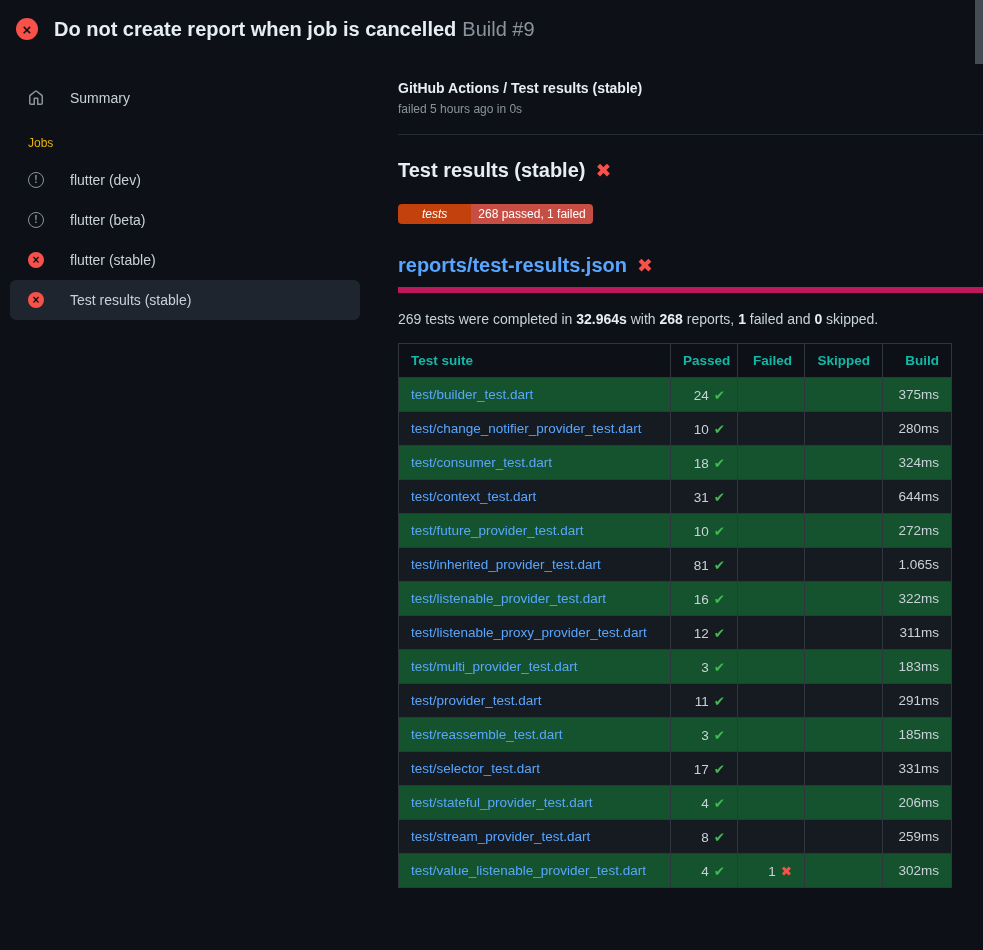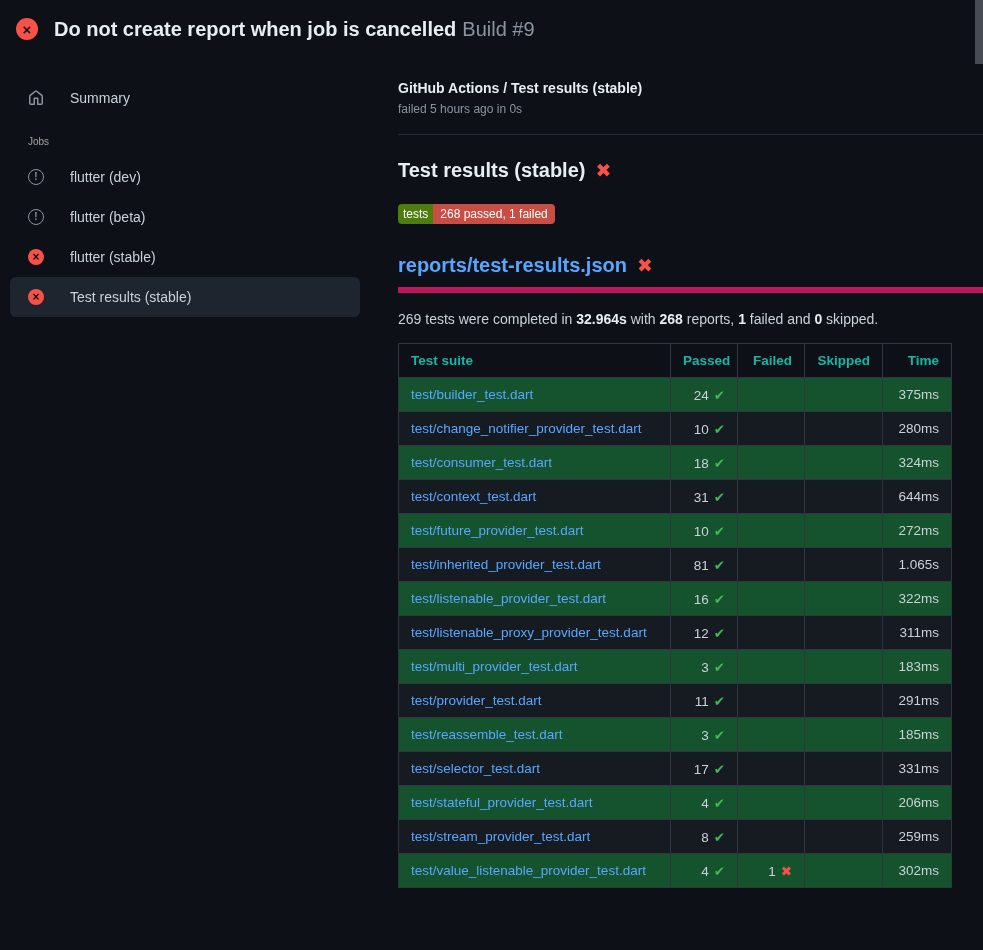--- a/index.html
+++ b/index.html
@@ -25,21 +25,21 @@
   
   .layout { display: flex; align-items: flex-start; }
 
   
   .sidebar { width: 370px; flex-shrink: 0; padding: 20px 10px 0; }
   .side-item {
     display: flex; align-items: center; gap: 26px; height: 40px; padding: 0 18px;
     border-radius: 6px; font-size: 14px; color: #c9d1d9; cursor: pointer;
   }
   .side-item.selected { background: #1f252e; }
-  .jobs-heading { padding: 18px 18px 10px; font-size: 10px; color: #a3a3a3; }
+  .jobs-heading { padding: 18px 18px 10px; font-size: 12px; color: #eab308; }
   .status-icon {
     width: 16px; height: 16px; border-radius: 50%; flex-shrink: 0;
     display: inline-flex; align-items: center; justify-content: center;
     font-weight: bold; line-height: 1;
   }
   .st-neutral { border: 1px solid #8b949e; color: #8b949e; font-size: 10px; }
   .st-failed { background: #f85149; color: #0d1117; font-size: 12px; }
   .home-icon { width: 16px; height: 16px; flex-shrink: 0; }
   .home-icon svg { display: block; }
 
@@ -52,21 +52,21 @@
   .section-title {
     margin-top: 24px; font-size: 20px; font-weight: bold; color: #e6edf3;
     display: flex; align-items: center; gap: 10px;
   }
   .big-x { color: #f85149; font-size: 19px; font-weight: bold; line-height: 1; }
 
   .badge {
     display: inline-flex; margin-top: 22px; font-size: 12px; color: #ffffff;
     border-radius: 4px; overflow: hidden; line-height: 1.2;
   }
-  .badge-label { background: #4d7c0f; padding: 3px 5px; }
+  .badge-label { background: #c2410c; padding: 3px 24px; font-style: italic; }
   .badge-value { background: #c74e44; padding: 3px 7px; text-align: right; }
 
   .report-heading {
     margin-top: 30px; padding-bottom: 10px; border-bottom: 6px solid #be185d;
     font-size: 20px; font-weight: bold; display: flex; align-items: center; gap: 10px;
   }
   .report-link { color: #58a6ff; text-decoration: none; }
 
   .summary-line { margin-top: 18px; font-size: 14px; color: #c9d1d9; }
   .summary-line .bold { font-weight: bold; color: #e6edf3; }
@@ -161,21 +161,21 @@
           <col style="width:67px">
           <col style="width:78px">
           <col style="width:69px">
       </colgroup>
       <thead>
         <tr>
             <th>Test suite</th>
             <th class="num">Passed</th>
             <th class="num">Failed</th>
             <th class="num">Skipped</th>
-            <th class="num">Time</th>
+            <th class="num">Build</th>
           </tr>
       </thead>
       <tbody>
           <tr>
             <td><a class="suite-link" href="#">test/builder_test.dart</a></td>
             <td class="num"><span>24</span><span class="check-glyph">✔</span></td>
             <td class="num"></td>
             <td class="num"></td>
             <td class="num">375ms</td>
           </tr>

